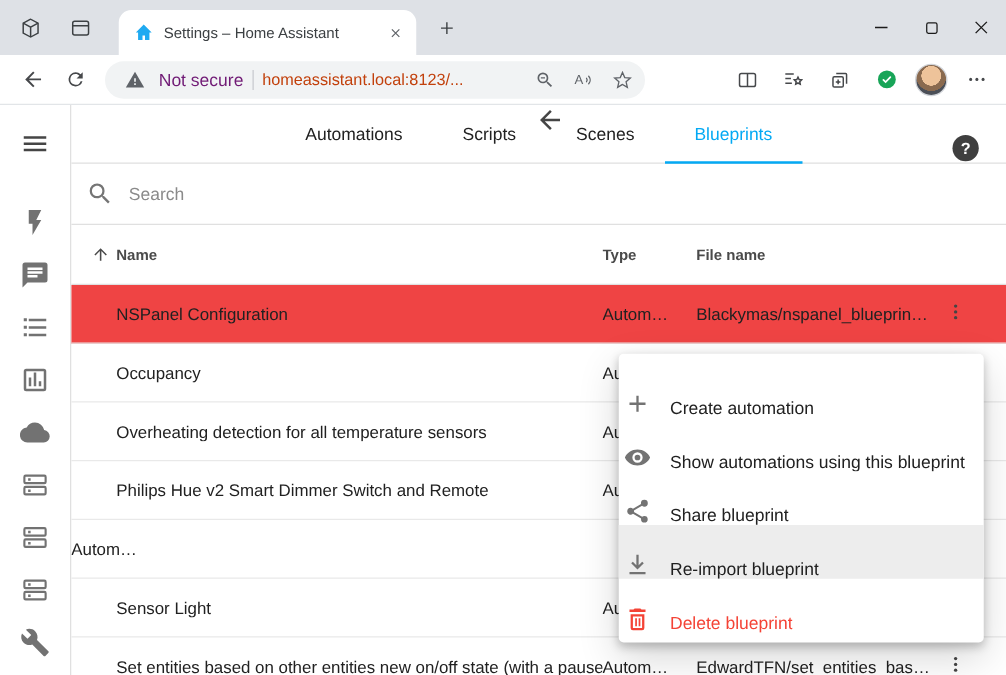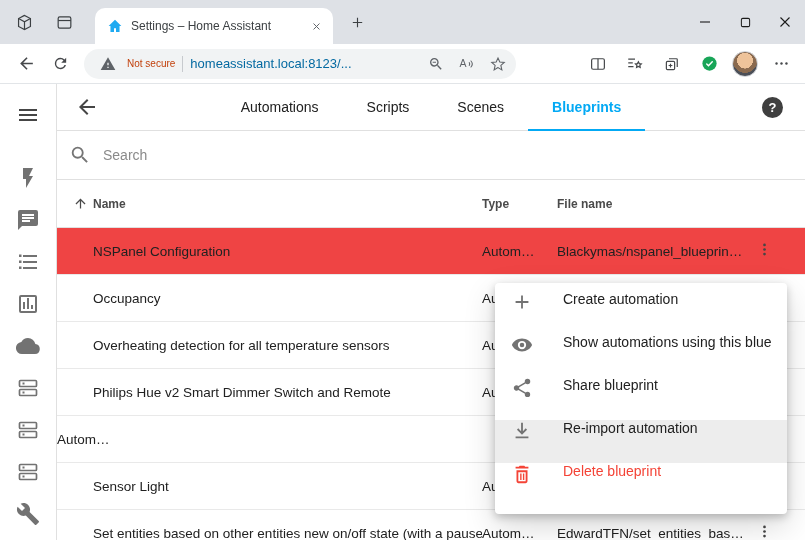--- a/index.html
+++ b/index.html
@@ -15,60 +15,60 @@
   .tab-title { font-size:12px; color:#3c4043; flex:1; white-space:nowrap; overflow:hidden; }
   .tab-close { width:18px; height:18px; color:#5f6368; display:flex; align-items:center; justify-content:center; }
   .newtab { position:absolute; left:344px; top:9px; width:26px; height:26px; color:#3c4043; display:flex; align-items:center; justify-content:center; border-radius:50%; }
   .wincontrols { position:absolute; right:0; top:0; height:44px; display:flex; }
   .winbtn { width:40px; height:100%; display:flex; align-items:center; justify-content:center; color:#1b1b1b; }
 
   .toolbar { height:40px; background:#fff; border-bottom:1px solid #e2e5e8; display:flex; align-items:center; padding:0 10px; gap:2px; }
   .tool-btn { width:32px; height:32px; display:flex; align-items:center; justify-content:center; color:#46484b; border-radius:4px; flex-shrink:0; }
   .addressbar { flex:1; max-width:432px; height:30px; background:#f1f3f4; border-radius:16px; display:flex; align-items:center; padding:0 6px 0 12px; gap:7px; margin:0 6px; }
   .addr-icon { width:24px; height:24px; display:flex; align-items:center; justify-content:center; color:#5f6368; flex-shrink:0; }
-  .addr-sec { font-size:10px; color:#c2410c; white-space:nowrap; }
+  .addr-sec { font-size:14px; color:#701a75; white-space:nowrap; }
   .addr-sep { width:1px; height:16px; background:#c7cace; flex-shrink:0; }
-  .addr-url { font-size:13px; color:#0369a1; flex:1; white-space:nowrap; overflow:hidden; }
+  .addr-url { font-size:13px; color:#c2410c; flex:1; white-space:nowrap; overflow:hidden; }
   .toolbar-right { display:flex; align-items:center; gap:9px; margin-left:auto; }
   .toolbar-right .tool-btn { width:28px; }
   .avatar { width:26px; height:26px; border-radius:50%; background:radial-gradient(circle at 50% 36%, #eec39a 0 40%, #8a6a4f 41% 62%, #4b4f57 63%); border:1px solid #d0d3d8; flex-shrink:0; }
 
   
   .app { display:flex; height:456px; background:#fff; }
   .sidebar { width:57px; border-right:1px solid #e0e0e0; display:flex; flex-direction:column; align-items:center; padding-top:10px; flex-shrink:0; }
   .sb-btn { width:24px; height:24px; color:#727272; margin:9px 0; }
   .sb-btn.hamburger { color:#454545; margin-bottom:30px; }
 
   .main { flex:1; display:flex; flex-direction:column; overflow:hidden; position:relative; }
-  .ha-header { height:47px; border-bottom:1px solid #e0e0e0; display:flex; align-items:center; position:relative; flex-shrink:0; }
+  .ha-header { height:47px; border-bottom:1px solid #e0e0e0; display:flex; align-items:center; position:relative; flex-shrink:0;flex-direction:column; }
   .ha-back { margin-left:18px; width:24px; height:24px; color:#454545; position:relative; z-index:1; }
   .ha-tabs { position:absolute; left:0; right:0; top:0; bottom:-1px; display:flex; justify-content:center; }
   .ha-tab { padding:0 24px; display:flex; align-items:center; font-size:14px; color:#212121; border-bottom:2px solid transparent; }
-  .ha-tab.active { color:var(--primary); border-bottom-color:var(--primary); font-weight:bold; }
+  .ha-tab.active { color:var(--primary); border-bottom-color:var(--primary); font-weight:normal; }
   .ha-help { margin-left:auto; margin-right:22px; width:21px; height:21px; border-radius:50%; background:#3f3f3f; color:#fff; font-size:13px; font-weight:bold; display:flex; align-items:center; justify-content:center; position:relative; z-index:1; }
 
   .search-row { height:49px; border-bottom:1px solid #e0e0e0; display:flex; align-items:center; padding-left:12px; gap:12px; flex-shrink:0; }
   .search-icon { width:22px; height:22px; color:#757575; flex-shrink:0; }
   .search-input { border:none; outline:none; font-size:14px; color:#212121; flex:1; background:transparent; font-family:"Liberation Sans", sans-serif; }
   .search-input::placeholder { color:#8a8a8a; }
 
   .thead, .trow { display:grid; grid-template-columns:425px 75px 196px 1fr; align-items:center; }
   .thead { height:48px; border-bottom:1px solid #e0e0e0; font-size:12px; font-weight:bold; color:#4a4a4a; flex-shrink:0; }
   .thead .cell-name { padding-left:16px; display:flex; align-items:center; gap:5px; }
   .sort-arrow { width:15px; height:15px; color:#4a4a4a; }
   .trow { height:47px; border-bottom:1px solid #e9e9e9; font-size:13.5px; flex-shrink:0; }
   .trow.hl { background:#ef4444; }
   .trow .cell-name { padding-left:36px; }
   .cell { white-space:nowrap; overflow:hidden; }
   .cell-dots { justify-self:start; padding-left:3px; width:20px; height:20px; color:#454545; }
 
   
   .ctx-menu { position:absolute; left:495px; top:283px; width:292px; background:#fff; border-radius:4px; padding:8px 0;
               box-shadow:0 3px 8px rgba(0,0,0,.22), 0 12px 32px rgba(0,0,0,.16); z-index:10; }
-  .ctx-item { height:43px; display:flex; align-items:flex-start; padding:0 16px; gap:30px; font-size:14px; color:#212121; }
+  .ctx-item { height:43px; display:flex; align-items:flex-end; padding:0 4px; gap:15px; font-size:14px; color:#212121; }
   .ctx-item.hl { background:#ededed; }
   .ctx-item.danger { color:var(--danger); }
   .ctx-icon { width:22px; height:22px; color:#737373; flex-shrink:0; }
   .ctx-item.danger .ctx-icon { color:var(--danger); }
   .ctx-label { white-space:nowrap; overflow:hidden; }
 </style>
 </head>
 <body>
 
 <div class="tabbar">
@@ -415,21 +415,21 @@
         </svg>
     </span>
     <span class="ctx-label">Share blueprint</span>
   </div>
   <div class="ctx-item hl">
     <span class="ctx-icon">
       <svg viewBox="0 0 24 24" fill="currentColor">
           <path d="M12 16l5.5-5.5-1.42-1.41-3.08 3.08V3h-2v9.17L7.92 9.09 6.5 10.5 12 16zM5 18h14v2H5z"></path>
         </svg>
     </span>
-    <span class="ctx-label">Re-import automation</span>
+    <span class="ctx-label">Re-import blueprint</span>
   </div>
   <div class="ctx-item danger">
     <span class="ctx-icon">
       <svg viewBox="0 0 24 24" fill="currentColor">
           <path d="M6 8v12a2 2 0 0 0 2 2h8a2 2 0 0 0 2-2V8H6zm2 2h8v10H8V10zm2 1.5h1.5v7H10v-7zm3 0h1.5v7H13v-7zM15.5 4l-1-1h-5l-1 1H5v2h14V4h-3.5z"></path>
         </svg>
     </span>
     <span class="ctx-label">Delete blueprint</span>
   </div>
 </div>

